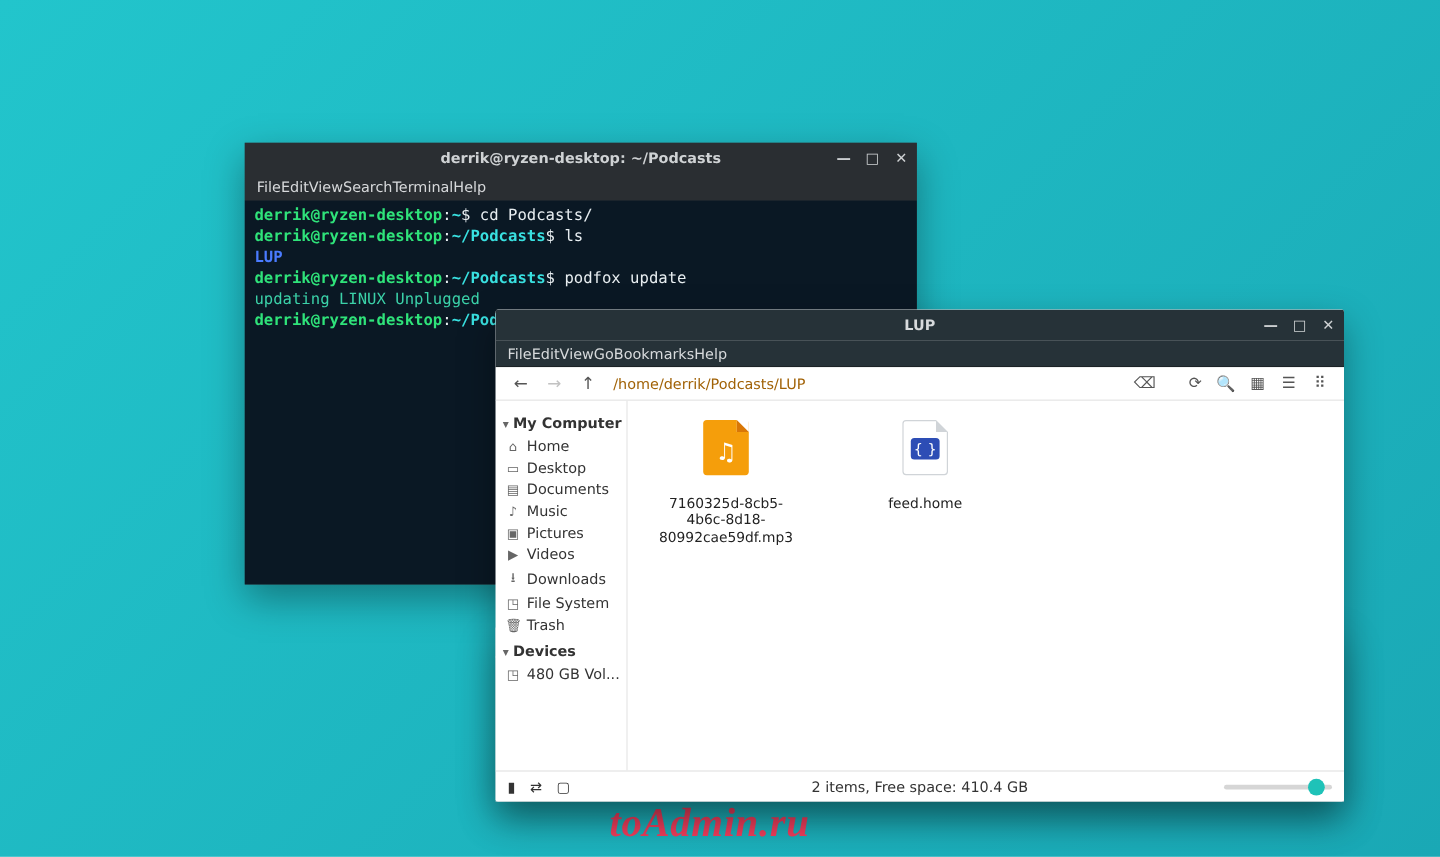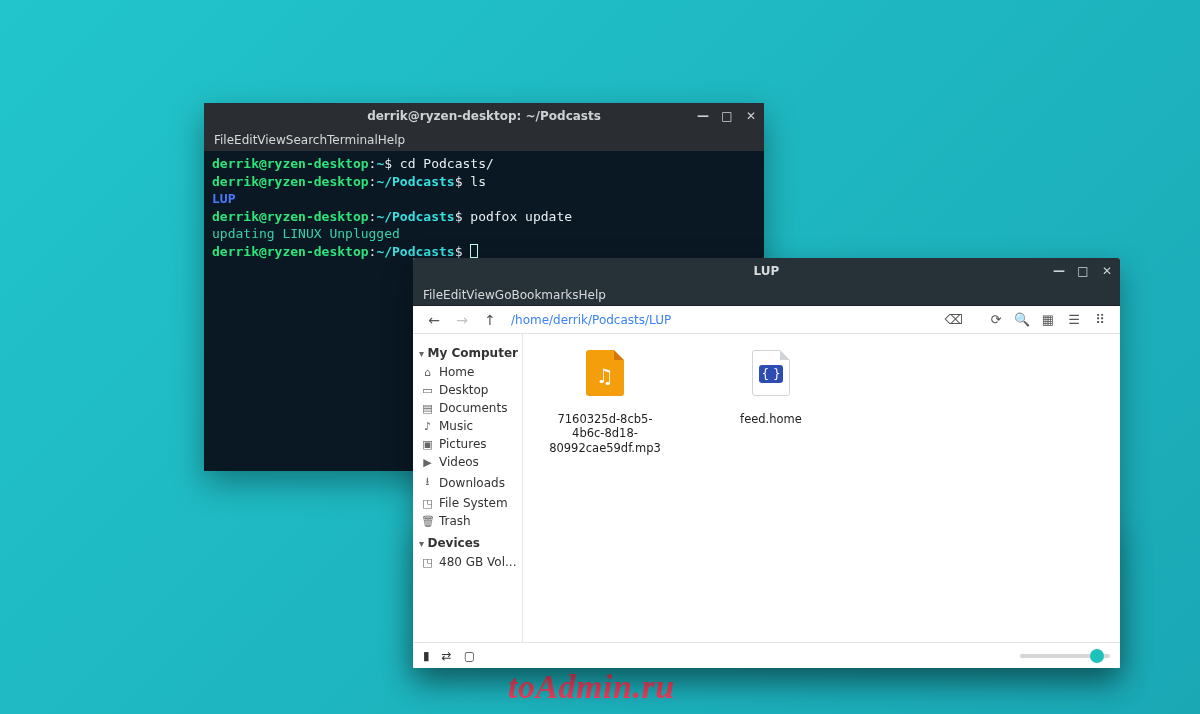--- a/index.html
+++ b/index.html
@@ -18,21 +18,21 @@
 }
 .titlebar .title-center { position:absolute; left:0; right:0; text-align:center; pointer-events:none; }
 .win-ctrls { margin-left:auto; display:flex; gap:10px; color:#cfd2d4; }
 .win-ctrls span { cursor:pointer; width:14px; text-align:center; }
 .menubar {
   height:22px; display:flex; align-items:center; 
   padding:0 10px; font-size:12px; color:#d7d9db;text-align:center;
 }
 .menubar .mi { cursor:pointer; }
 
-.term { left:204px; top:103px; width:560px; height:368px; background:#404040; }
+.term { left:204px; top:119px; width:560px; height:368px; background:#404040; }
 .term .titlebar { background:#2a2e32; }
 .term .menubar { background:#2a2e32; }
 .term-body {
   background:#0a1824; color:#cfe; font-family:"DejaVu Sans Mono","Consolas",monospace;
   font-size:13px; line-height:1.35; padding:4px 8px; height:calc(100% - 48px);
   white-space:pre; overflow:hidden;
 }
 .gr { color:#2fe37a; font-weight:bold; }
 .wh { color:#e8eef1; }
 .cy { color:#39e0e0; font-weight:bold; }
@@ -45,21 +45,21 @@
 .fm { left:413px; top:258px; width:707px; height:410px; background:#fff; border-radius:2px; overflow:hidden; }
 .fm .titlebar { background:#263238; color:#d7dadc; }
 .fm .menubar { background:#263238; color:#d7dadc; border-bottom:1px solid #1b2226; }
 .fm-toolbar {
   height:28px; display:flex; align-items:center; gap:6px;
   padding:0 10px; background:#fff; border-bottom:1px solid #e2e2e2;
   color:#3a3a3a; font-size:12px;
 }
 .fm-toolbar .navbtn { width:22px; text-align:center; cursor:pointer; font-size:14px; color:#555; }
 .fm-toolbar .navbtn.disabled { color:#c2c2c2; cursor:default; }
-.fm-toolbar .path { margin-left:4px; color:#3b82f6; }
+.fm-toolbar .path { margin-left:4px; color:#a16207; }
 .fm-toolbar .spacer { flex:1; }
 .fm-toolbar .ticon { width:20px; text-align:center; cursor:pointer; color:#555; font-size:13px; }
 .fm-main { display:flex; height:calc(100% - 26px - 22px - 28px - 26px); background:#fff; }
 .fm-side {
   width:110px; border-right:1px solid #e6e6e6; padding:6px 4px 6px 8px; overflow:hidden;
   color:#333;
 }
 .fm-side .hdr { font-weight:700; font-size:12px; margin:6px 0 3px -2px; }
 .fm-side .hdr::before { content:"▾ "; color:#666; font-size:10px; }
 .fm-side .item { display:flex; align-items:center; gap:5px; padding:2px 0; cursor:pointer; font-size:12px; color:#333; }
@@ -240,17 +240,18 @@
             <span class="badge">{ }</span>
           </div>
         <div class="label">feed.home</div>
       </div>
     </div>
   </div>
   <div class="fm-status" style="position:relative;">
     <span>▮</span>
     <span>⇄</span>
     <span>▢</span>
+    <span class="center">2 items, Free space: 410.4 GB</span>
     <div class="slider"></div>
   </div>
 </div>
 
 <div class="watermark">toAdmin.ru</div>
 
 </body></html>

